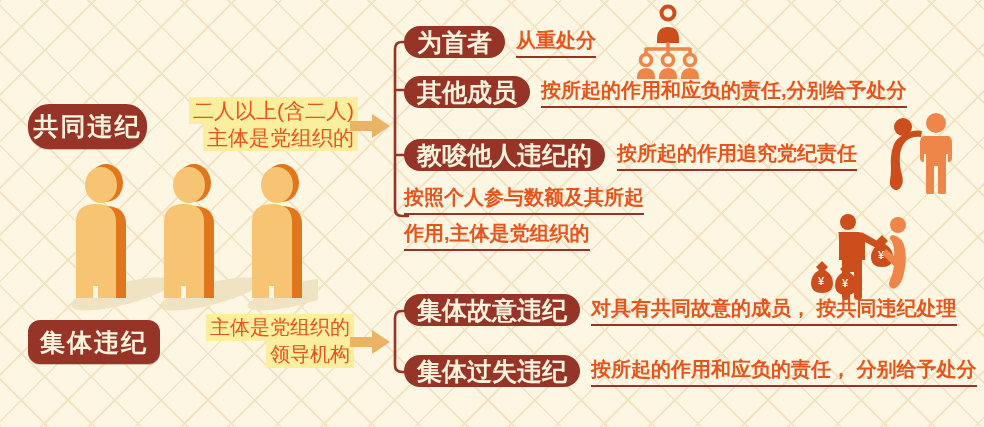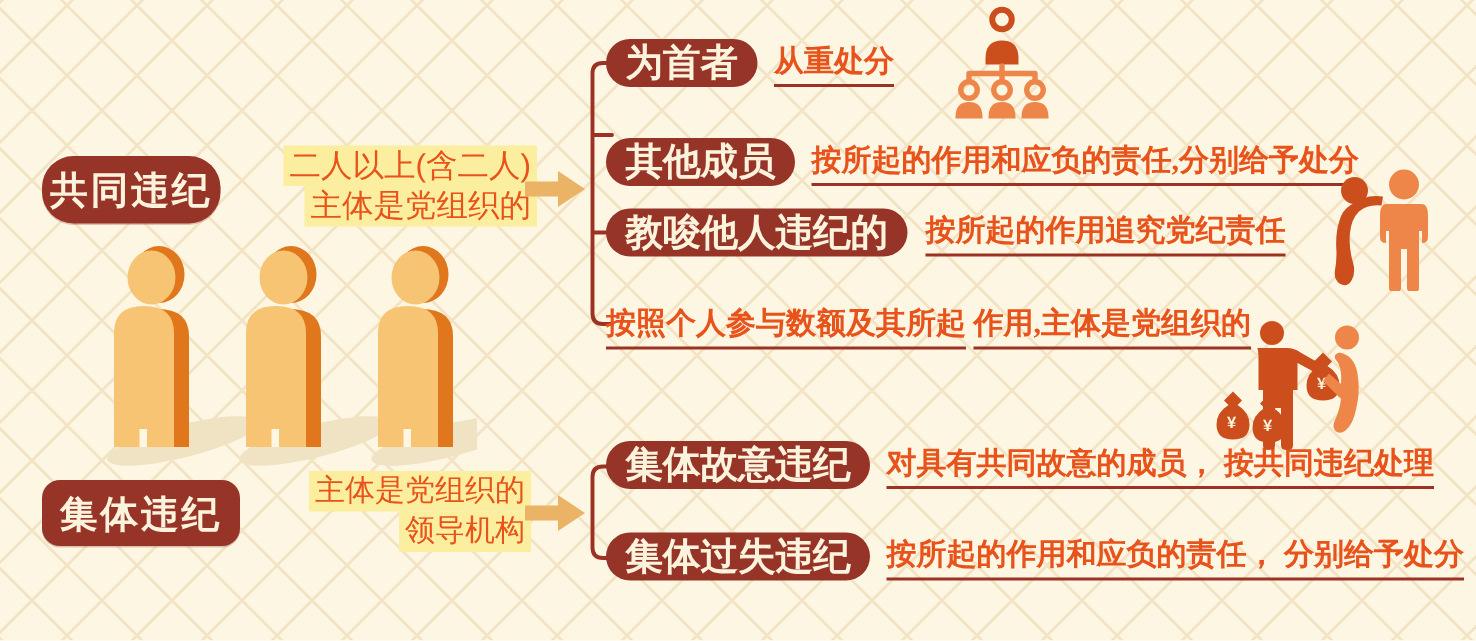--- a/index.html
+++ b/index.html
@@ -35,34 +35,34 @@
   #arrow-collective{left:350px;top:329px;}
   .arrow path{fill:var(--arrow-tan,#eab366);}
   
   .bracket{position:absolute;}
   #bracket-joint{left:388px;top:34px;}
   #bracket-collective{left:388px;top:303px;}
   .bracket path{fill:none;stroke:var(--underline-red,#9b3223);stroke-width:2.6;stroke-linecap:round;}
   
   .branch-row{position:absolute;left:404px;display:flex;align-items:center;gap:11px;}
   #row-leader{top:26px;}
-  #row-others{top:92px;}
+  #row-others{top:76px;}
   #row-instigator{top:139px;gap:12px;}
   #row-economic{top:185px;height:64px;}
   #row-intentional{top:294px;}
   #row-negligent{top:355px;}
   .pill{
     background:var(--box-red,#963428);color:var(--box-text,#fcf3dd);
     font-size:25px;font-weight:600;line-height:24px;
     padding:4px 13px;border-radius:18px;white-space:nowrap;
   }
   .pill .b{font-weight:900;}
-  .desc{color:var(--accent-orange,#e8521b);font-size:20px;font-weight:700;white-space:nowrap;font-family:Liberation Serif, serif;}
+  .desc{color:var(--accent-orange,#e8521b);font-size:20px;font-weight:700;white-space:nowrap;}
   .u{border-bottom:2.5px solid var(--underline-red,#9b3223);padding-bottom:2px;display:inline-block;}
-  .desc-lines{display:flex;gap:5px;align-items:flex-start;}
+  .desc-lines{display:flex;flex-direction:column;gap:5px;align-items:flex-start;}
   
   .icon{position:absolute;}
   #icon-org-chart{left:633px;top:2px;}
   #icon-whisper{left:886px;top:110px;}
   #icon-money{left:808px;top:213px;}
   #icon-three-people{left:56px;top:162px;}
   .s-dark{fill:none;stroke:var(--icon-dark,#cc4e1d);stroke-width:4;}
   .s-light{fill:none;stroke:var(--icon-light,#ee8549);stroke-width:3.6;}
   .l-line{fill:none;stroke:var(--icon-light,#ee8549);stroke-width:3.6;stroke-linecap:round;}
   .f-dk{fill:var(--icon-dark,#cc4e1d);}

